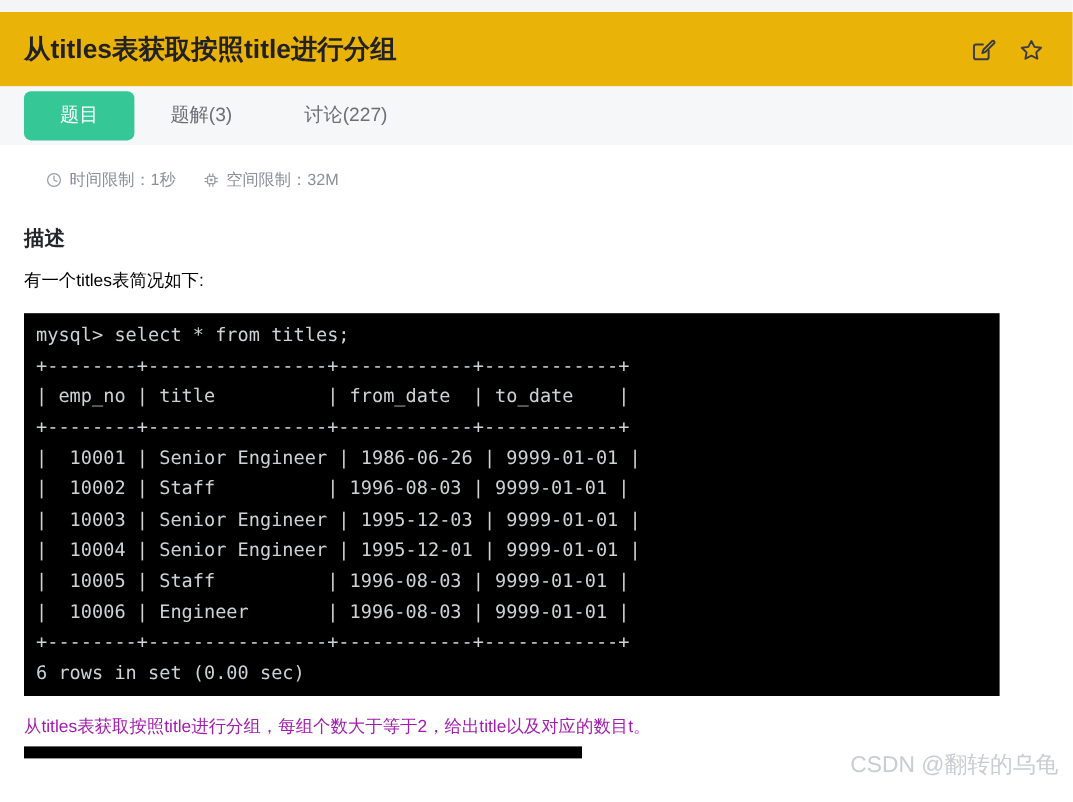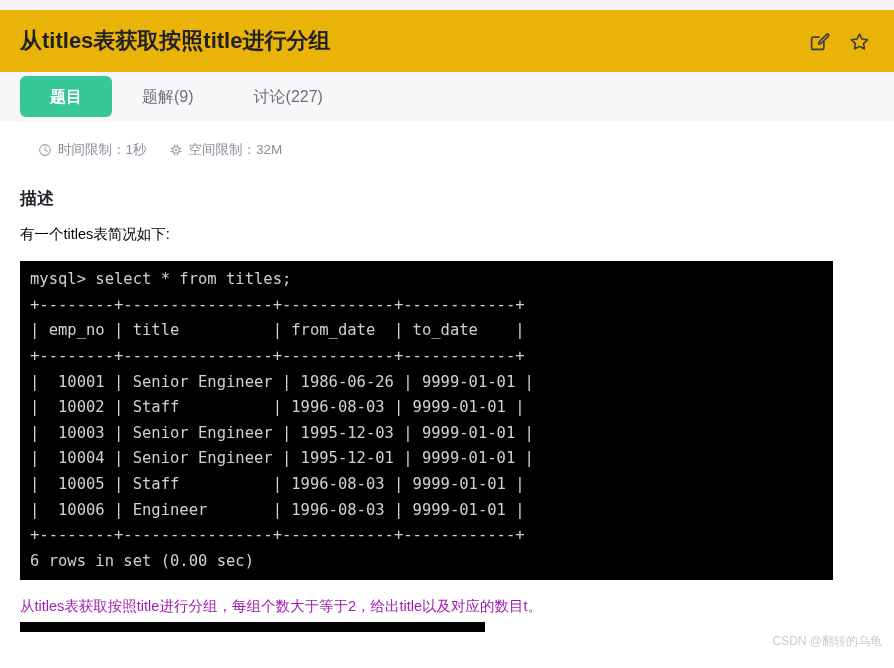--- a/index.html
+++ b/index.html
@@ -74,21 +74,21 @@
     padding: 0 30px;
     height: 41px;
     line-height: 41px;
     border-radius: 6px;
     cursor: pointer;
     white-space: nowrap;
   }
   .tab.active {
     background: #35c795;
     color: #ffffff;
-    font-weight: bold;
+    font-weight: normal;
   }
 
   
   .metarow {
     display: flex;
     gap: 22px;
     padding: 20px 0 0 38px;
     color: #8a8f99;
     font-size: 13.5px;
   }
@@ -143,21 +143,21 @@
     width: 465px;
     height: 10px;
     margin-left: 20px;
   }
 
   .watermark {
     position: absolute;
     right: 12px;
     bottom: 18px;
     color: #c9ccd1;
-    font-size: 12px;
+    font-size: 19px;
     white-space: nowrap;
   }
 </style>
 </head>
 <body>
 
 <div class="top-strip"></div>
 
 <div class="header">
   <div class="page-title">从titles表获取按照title进行分组</div>
@@ -171,21 +171,21 @@
     <span class="hdr-icon">
       <svg width="21" height="21" viewBox="0 0 24 24" fill="none" stroke="currentColor" stroke-width="1.8" stroke-linecap="round" stroke-linejoin="round">
         <polygon points="12,3.6 14.9,9.2 21.2,10.1 16.6,14.4 17.7,20.5 12,17.6 6.3,20.5 7.4,14.4 2.8,10.1 9.1,9.2"></polygon>
       </svg>
     </span>
   </div>
 </div>
 
 <div class="tabbar">
   <div class="tab active">题目</div>
-  <div class="tab">题解(9)</div>
+  <div class="tab">题解(3)</div>
   <div class="tab">讨论(227)</div>
 </div>
 
 <div class="metarow">
   <div class="meta-item">
     <span>
       <svg width="14" height="14" viewBox="0 0 24 24" fill="none" stroke="#9aa0a8" stroke-width="1.8" stroke-linecap="round" stroke-linejoin="round">
         <circle cx="12" cy="12" r="9.2"></circle>
         <polyline points="12,6.4 12,12 16,14"></polyline>
       </svg>

